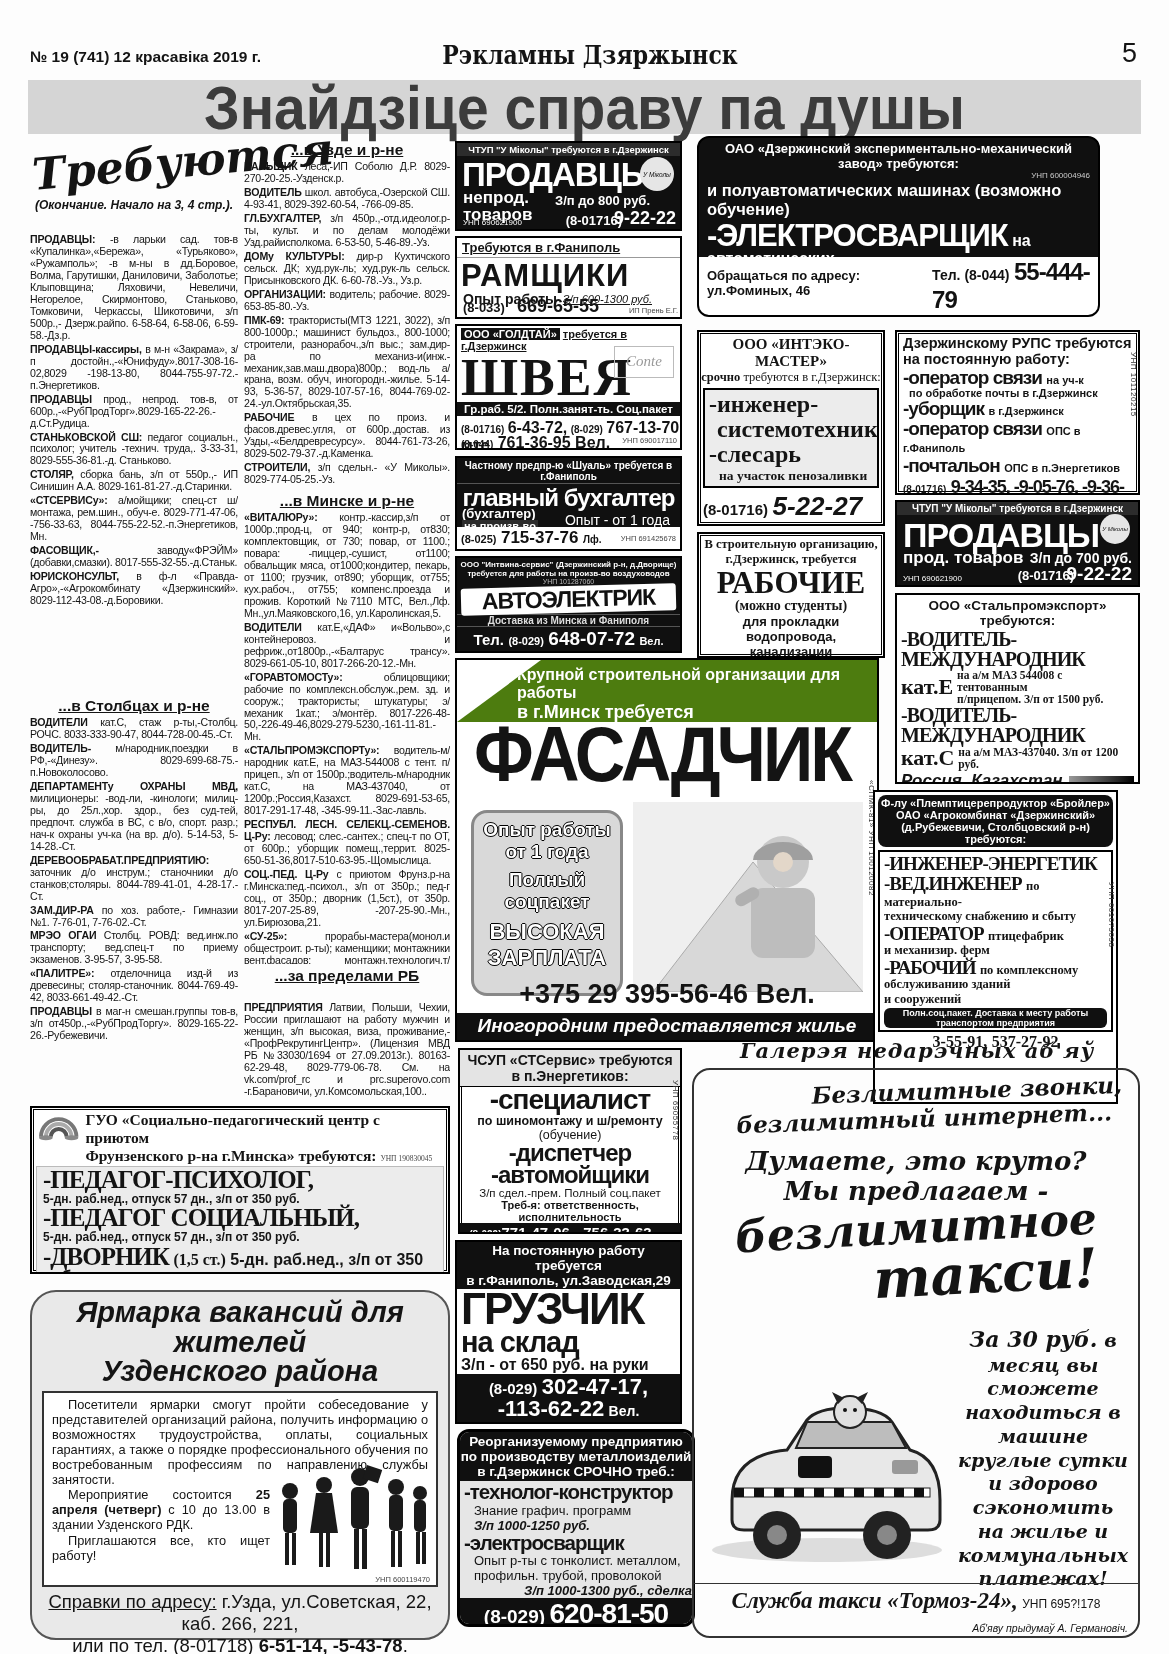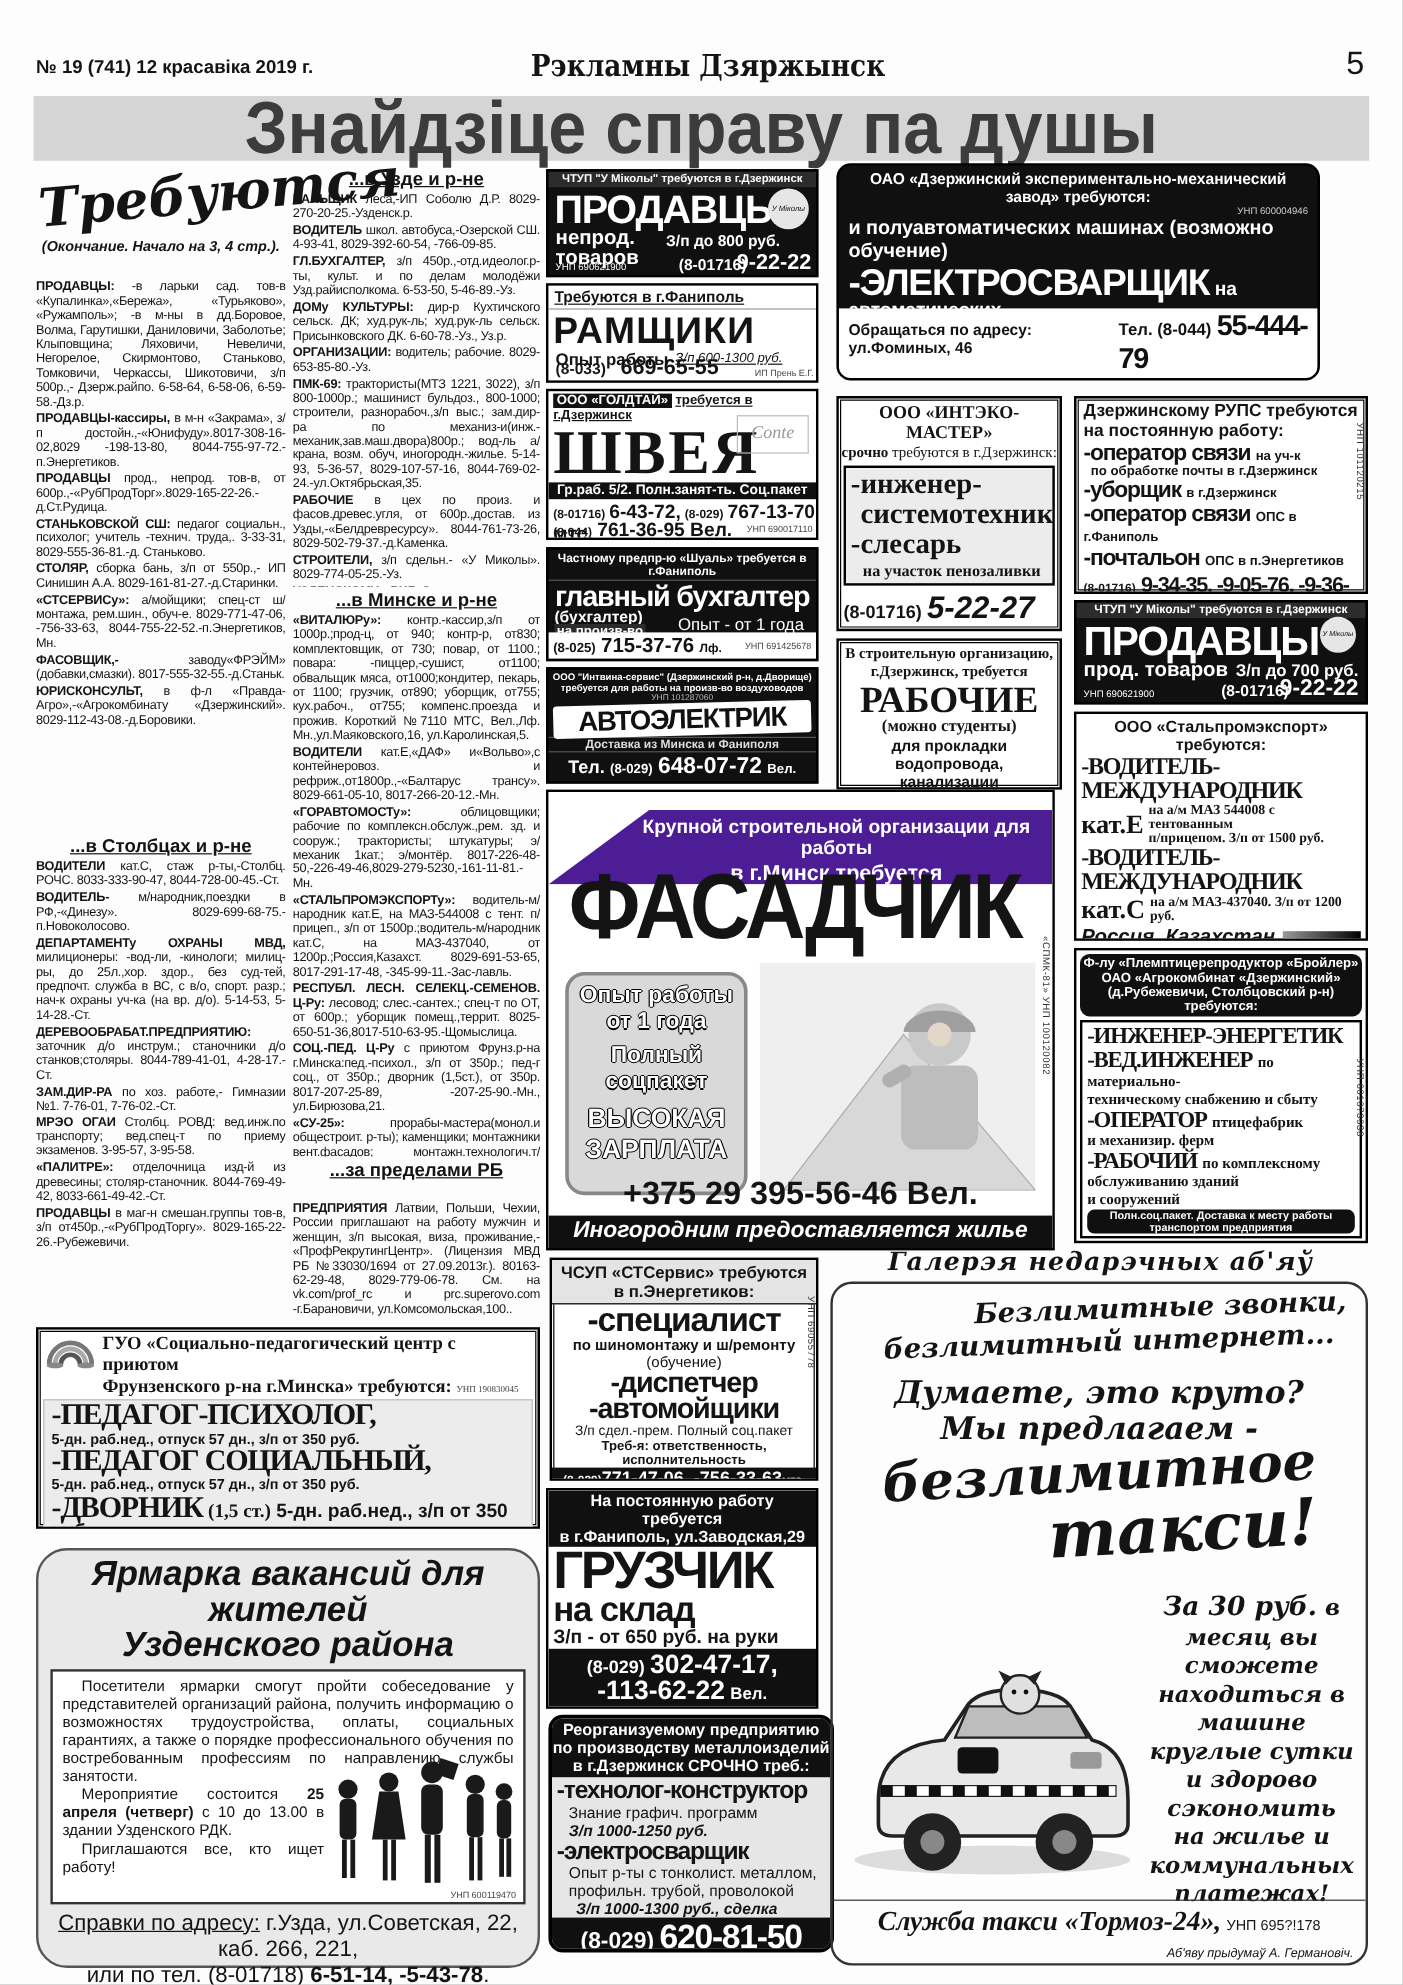--- a/index.html
+++ b/index.html
@@ -168,21 +168,21 @@
     <div style="font-size:10px;font-weight:bold;text-align:center;color:#ddd;border-top:1px solid #555;border-bottom:1px solid #555;">Доставка из Минска и Фаниполя</div>
     <div style="text-align:center;padding-top:1px;">
       <span style="font-size:15px;font-weight:800;">Тел.</span>
       <span style="font-size:11px;font-weight:bold;">(8-029)</span>
       <span style="font-size:19px;font-weight:800;">648-07-72</span>
       <span style="font-size:11px;font-weight:bold;">Вел.</span>
     </div>
   </div>
 
   <div class="ad" style="left:455px;top:658px;width:424px;height:384px;">
-    <div style="position:absolute;left:0;top:0;right:0;height:56px;background:#4c1d95;color:#fff;clip-path:polygon(0 100%,20% 0,100% 0,100% 100%);text-align:center;padding-top:6px;margin-top:15px;">
+    <div style="position:absolute;left:0;top:0;right:0;height:56px;background:#4d7c0f;color:#fff;clip-path:polygon(0 100%,20% 0,100% 0,100% 100%);padding-top:6px;">
       <div style="font-size:16px;font-weight:bold;padding-left:60px;">Крупной строительной организации для работы</div>
       <div style="font-size:18px;font-weight:bold;padding-left:60px;">в г.Минск требуется</div>
     </div>
     <div style="position:absolute;left:0;right:10px;top:60px;text-align:center;font-size:70px;font-weight:800;letter-spacing:-3px;transform:scaleY(1.1);line-height:1;">ФАСАДЧИК</div>
     <div style="position:absolute;left:14px;top:150px;width:152px;height:186px;border:3px solid #888;border-radius:16px;background:#d9d9d9;text-align:center;padding-top:6px;box-sizing:border-box;">
       <div style="font-size:19px;font-weight:800;" class="outline-w">Опыт работы</div>
       <div style="font-size:19px;font-weight:800;" class="outline-w">от 1 года</div>
       <div style="font-size:19px;font-weight:800;margin-top:6px;" class="outline-w">Полный</div>
       <div style="font-size:19px;font-weight:800;" class="outline-w">соцпакет</div>
       <div style="font-size:22px;font-weight:800;margin-top:6px;" class="outline-w">ВЫСОКАЯ</div>
@@ -309,21 +309,21 @@
       <span class="serif" style="font-size:22px;font-weight:bold;">кат.С</span>
       <span class="serif" style="font-size:11.5px;font-weight:bold;">на а/м МАЗ-437040. З/п от 1200 руб.</span>
     </div>
     <div style="padding:0 4px;display:flex;align-items:center;gap:6px;">
       <span style="font-size:17px;font-weight:bold;font-style:italic;">Россия, Казахстан</span>
       <span style="flex:1;height:10px;background:linear-gradient(90deg,#999,#000);"></span>
     </div>
 
   </div>
 
-  <div class="ad" style="left:895px;top:790px;width:245px;height:246px;">
+  <div class="ad" style="left:873px;top:790px;width:245px;height:314px;">
     <div class="blackstrip" style="border-radius:8px;margin:3px;text-align:center;font-size:11px;font-weight:bold;padding:2px 0;">
       <div>Ф-лу «Племптицерепродуктор «Бройлер»</div>
       <div>ОАО «Агрокомбинат «Дзержинский»</div>
       <div>(д.Рубежевичи, Столбцовский р-н) требуются:</div>
     </div>
     <div style="border:2px solid #000;margin:0 3px;padding:2px 4px;">
       <div class="serif" style="font-size:19px;font-weight:bold;letter-spacing:-1px;line-height:1.05;">-ИНЖЕНЕР-ЭНЕРГЕТИК</div>
       <div style="line-height:1;">
         <span class="serif" style="font-size:19px;font-weight:bold;letter-spacing:-1px;">-ВЕД.ИНЖЕНЕР</span>
         <span class="serif" style="font-size:12.5px;font-weight:bold;">по материально-</span>
@@ -482,21 +482,21 @@
       <div>Реорганизуемому предприятию</div>
       <div>по производству металлоизделий</div>
       <div>в г.Дзержинск СРОЧНО треб.:</div>
     </div>
     <div style="font-size:20.5px;font-weight:800;letter-spacing:-1px;padding:1px 4px 0;line-height:1;">-технолог-конструктор</div>
     <div style="font-size:13px;padding-left:14px;">Знание графич. программ</div>
     <div style="font-size:13px;font-weight:bold;font-style:italic;padding-left:14px;">З/п 1000-1250 руб.</div>
     <div style="font-size:20.5px;font-weight:800;letter-spacing:-1px;padding:0 4px;line-height:1;">-электросварщик</div>
     <div style="font-size:13px;padding-left:14px;">Опыт р-ты с тонколист. металлом,</div>
     <div style="font-size:13px;padding-left:14px;">профильн. трубой, проволокой</div>
-    <div style="font-size:13px;font-weight:bold;font-style:italic;text-align:center;padding-right:24px;">З/п 1000-1300 руб., сделка</div>
+    <div style="font-size:13px;font-weight:bold;font-style:italic;text-align:right;padding-right:0;">З/п 1000-1300 руб., сделка</div>
     <div class="blackstrip ctr" style="padding:0 0 2px;">
       <span style="font-size:19px;font-weight:800;">(8-029)</span>
       <span style="font-size:28px;font-weight:800;letter-spacing:-1px;">620-81-50</span>
       
     </div>
   </div>
 
   <div class="abs hand" style="left:740px;top:1038px;font-size:21px;letter-spacing:1px;">Галерэя недарэчных аб'яў</div>
   <div class="abs" style="left:692px;top:1068px;width:448px;height:570px;border:2px solid #333;border-radius:18px;box-sizing:border-box;overflow:hidden;">
     <div class="hand" style="text-align:right;font-size:23px;padding:8px 16px 0;transform:rotate(-2deg);">Безлимитные звонки,</div>

